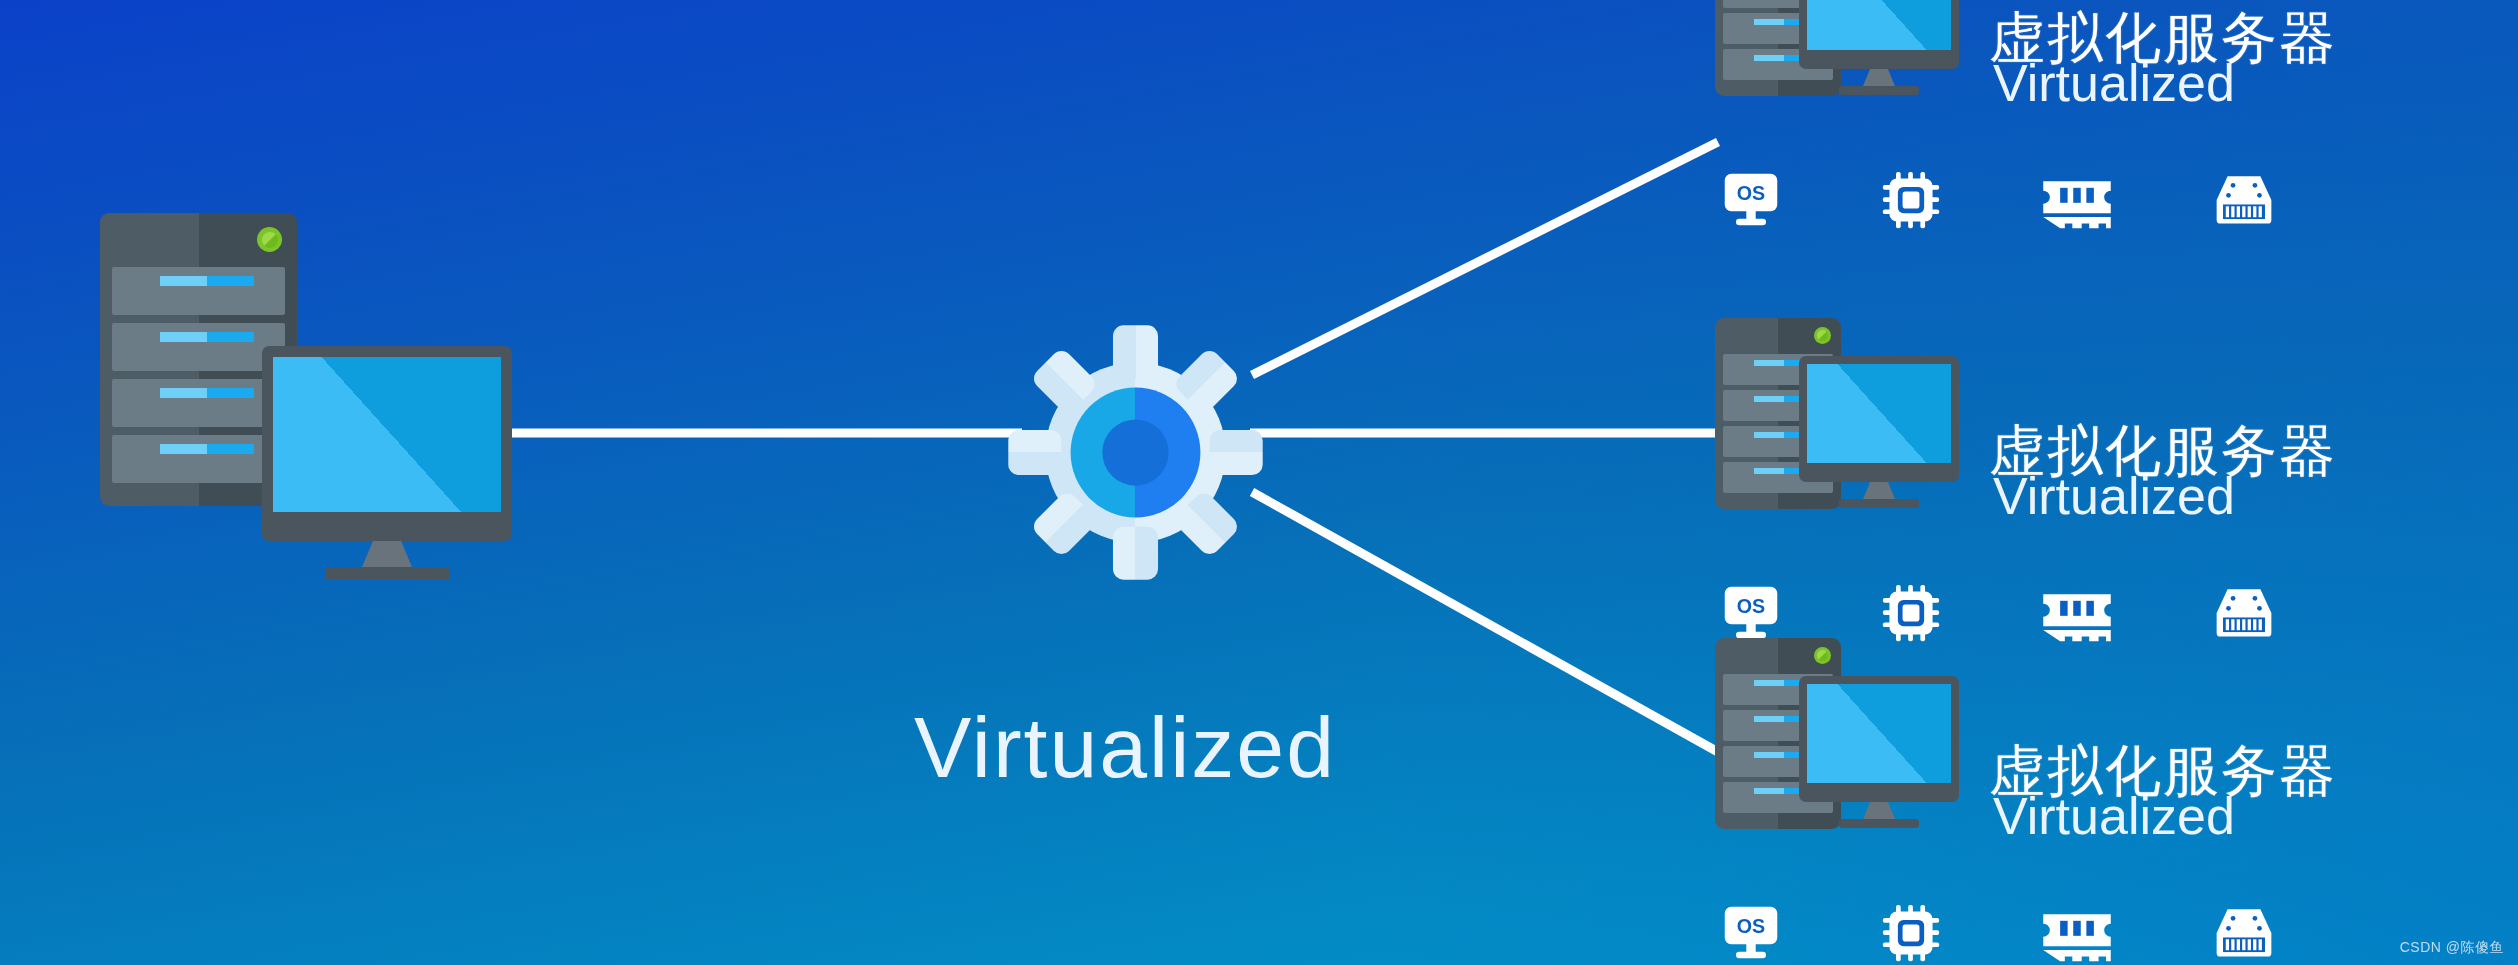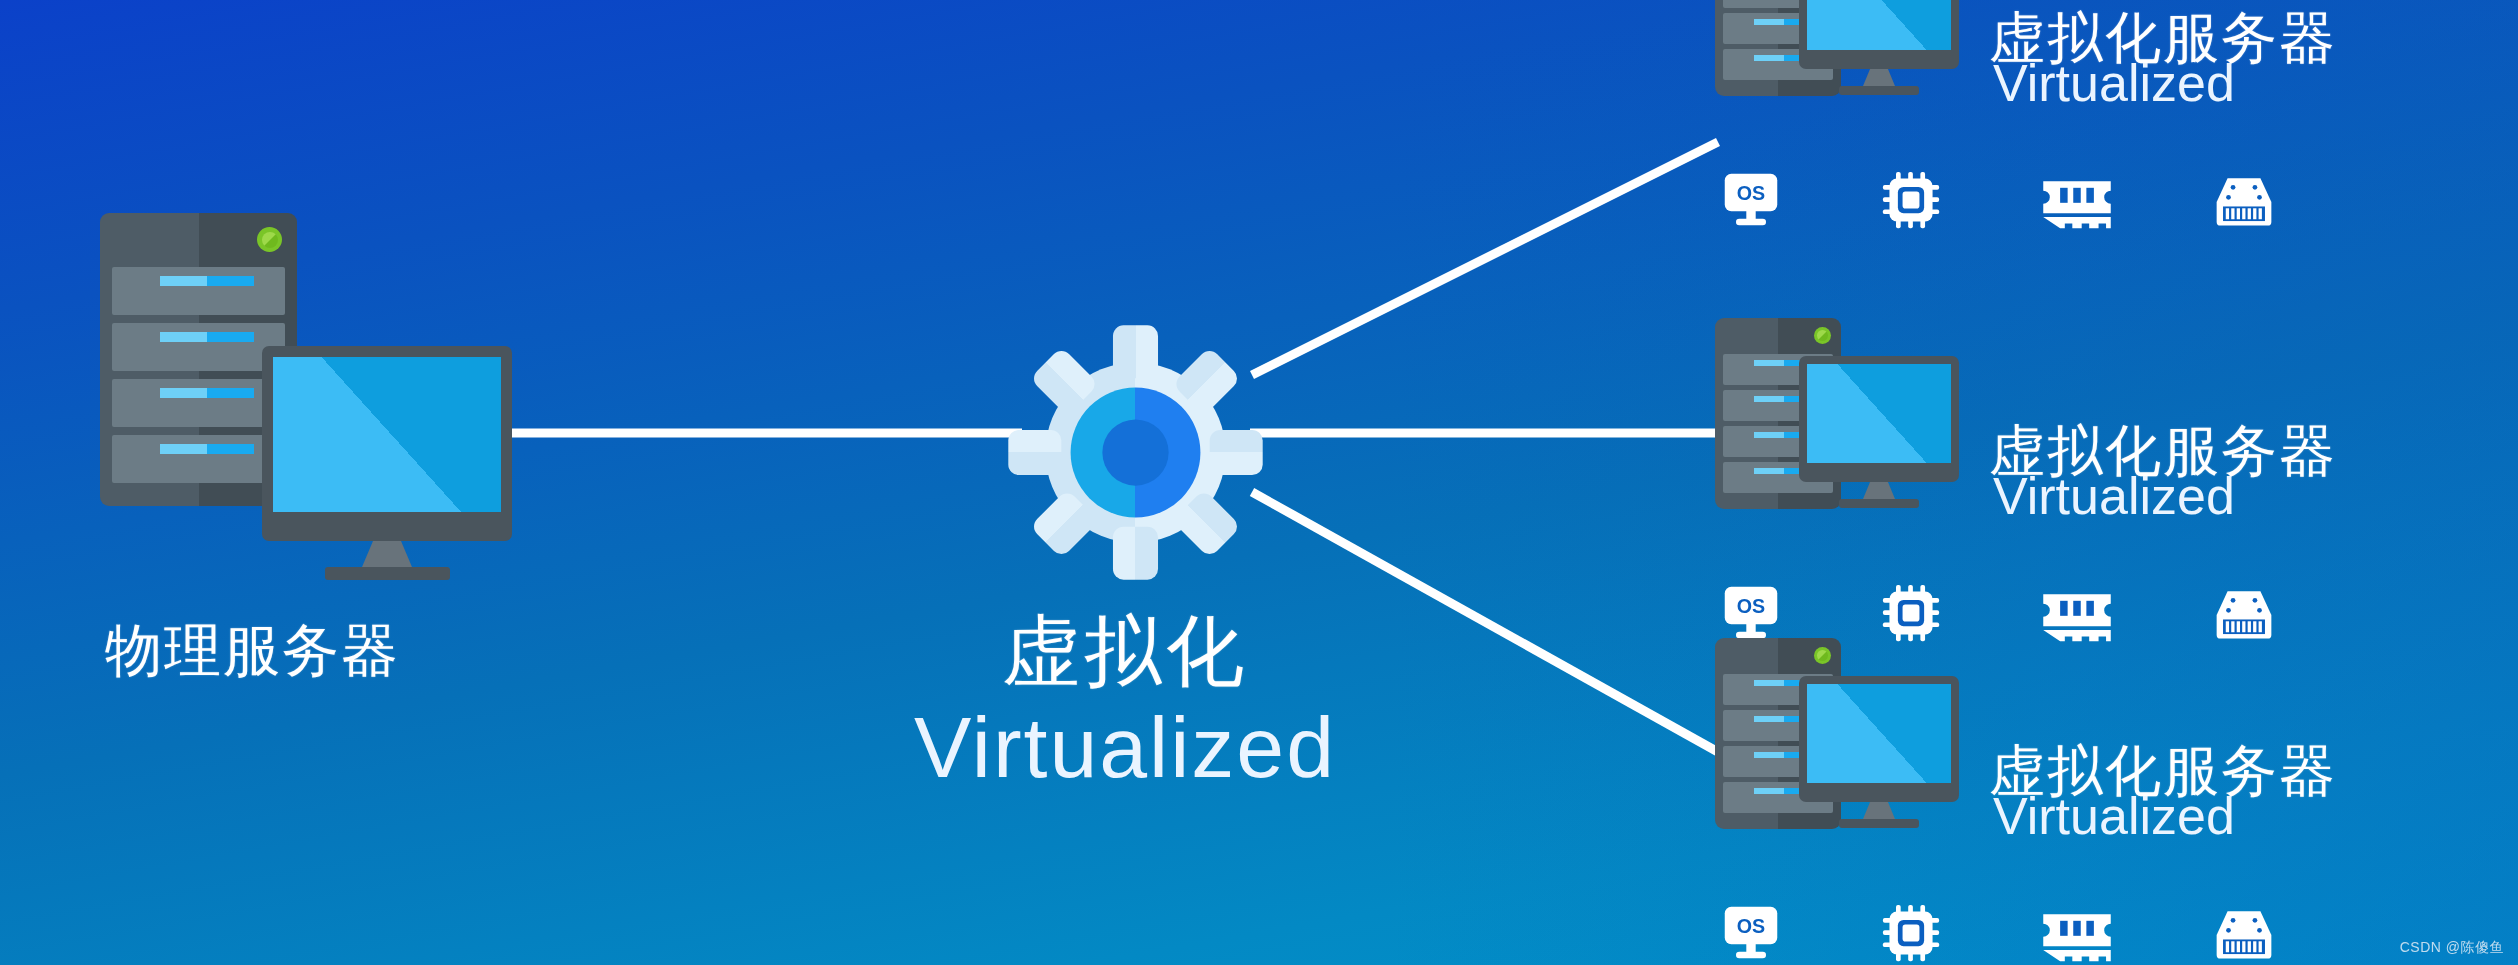--- a/index.html
+++ b/index.html
@@ -40,21 +40,21 @@
   .mon .screen:after{content:"";position:absolute;left:-10%;top:-10%;width:130%;height:130%;
     background:linear-gradient(48deg,#3cbcf5 0 50%,#0e9ede 50% 100%);}
   .mon .neck{position:absolute;background:#68737b;}
   .mon .foot{position:absolute;background:#4a555d;border-radius:3px;}
 
   
   .cn{color:#ffffff;font-weight:400;letter-spacing:2px;white-space:nowrap;
       text-shadow:0 0 2px rgba(255,255,255,.35);}
   .en{color:#eaf4ff;font-weight:300;white-space:nowrap;}
 
-  .icons{position:absolute;display:flex;align-items:flex-end;gap:48px;}
+  .icons{position:absolute;display:flex;gap:48px;}
   .icons .ic{margin-right:52px;}
   .icons .ic:last-child{margin-right:0;}
 
   .wm{position:absolute;right:14px;bottom:8px;color:#cfe3f2;font-size:14px;
       letter-spacing:.5px;opacity:.92;white-space:nowrap;}
 </style>
 </head>
 <body>
 
 <div id="stage">
@@ -100,21 +100,20 @@
     </div>
 
     <div class="mon" style="left:262px;top:346px;width:250px;height:195px;">
       <div class="bezel"></div>
       <div class="screen" style="left:11px;top:11px;right:11px;bottom:29px;"></div>
       <div class="neck" style="left:40%;top:100%;width:20%;height:26px;
                   clip-path:polygon(22% 0,78% 0,100% 100%,0 100%);"></div>
       <div class="foot" style="left:25%;top:calc(100% + 26px);width:50%;height:13px;"></div>
     </div>
 
-    <div class="cn" style="position:absolute;left:105px;top:613px;font-size:57px;">物理服务器</div>
   </div>
 
   <div class="gear-wrap">
     <svg viewBox="0 0 100 100" width="265" height="265">
       <defs>
         <linearGradient id="gbody" x1="0" y1="0" x2="1" y2="0">
           <stop offset="0%" stop-color="#cfe6f6"></stop>
           <stop offset="50%" stop-color="#cfe6f6"></stop>
           <stop offset="50%" stop-color="#dff0fb"></stop>
           <stop offset="100%" stop-color="#dff0fb"></stop>
@@ -139,22 +138,20 @@
             <rect x="-8.5" y="-48" width="17" height="20" rx="4" transform="rotate(270)"></rect>
             <rect x="-8.5" y="-48" width="17" height="20" rx="4" transform="rotate(315)"></rect>
           </g>
         </g>
         <circle r="24.5" fill="url(#gring)"></circle>
         <circle r="12.5" fill="#1470d8"></circle>
       </g>
     </svg>
   </div>
 
-  <div class="cn" style="position:absolute;left:0;top:600px;width:2250px;text-align:center;
-                         font-size:78px;letter-spacing:4px;">虚拟化</div>
   <div class="en" style="position:absolute;left:0;top:698px;width:2250px;text-align:center;
                          font-size:86px;letter-spacing:2px;">Virtualized</div>
 
   <div class="node" style="left:1715px;top:-95px;width:800px;height:330px;">
     <div class="rack" style="left:0;top:0;width:126px;height:191px;">
       <div class="rackdark"></div>
 
       <div class="slot" style="top:72px;height:31px;">
         </div>
       <div class="slot" style="top:108px;height:31px;">

